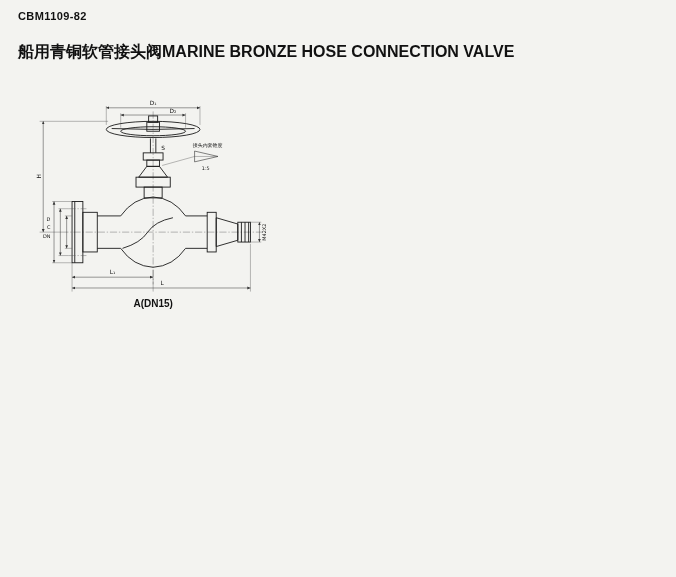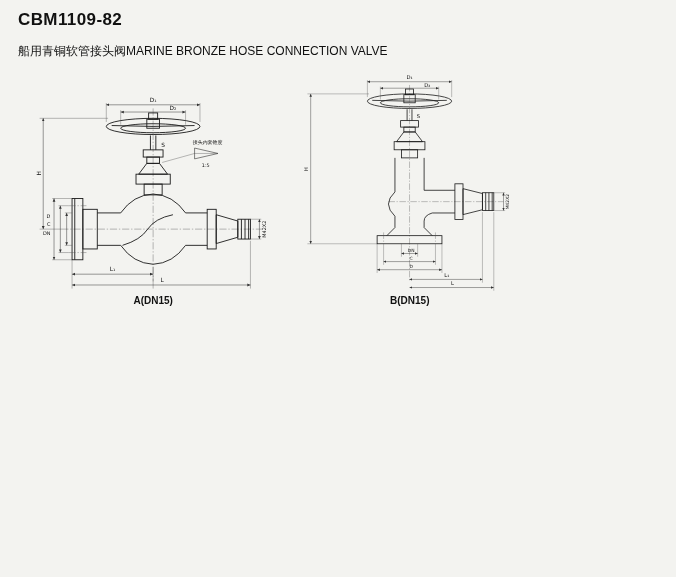--- a/index.html
+++ b/index.html
@@ -3,22 +3,22 @@
 <meta charset="utf-8">
 <style>
   *{margin:0;padding:0;box-sizing:border-box}
   html,body{width:676px;height:577px}
   body{
     background:#f3f3f0;
     font-family:"Liberation Sans","DejaVu Sans",sans-serif;
     color:#111;overflow:hidden;
   }
   .page{padding:10px 18px 0 18px}
-  h1{font-size:17px;font-weight:bold;letter-spacing:.4px}
-  h2{font-size:12px;font-weight:normal;margin-top:13px}
+  h1{font-size:11px;font-weight:bold;letter-spacing:.4px}
+  h2{font-size:16px;font-weight:bold;margin-top:20px}
   .figures{display:grid;grid-template-columns:1fr 1fr 1fr 1fr;margin-top:4px}
   figure{display:flex;flex-direction:column;align-items:center;justify-content:flex-end;height:242px}
   .svg-a{height:200px;width:auto;display:block}
   .svg-b{height:222px;width:auto;display:block}
   figcaption{font-size:10px;font-weight:bold;margin-top:1px}
 
   
   .ol{fill:none;stroke:#1b1b1b;stroke-width:1}
   .dim{stroke:#333;stroke-width:.55;fill:none}
   .ext{stroke:#555;stroke-width:.45;fill:none}
@@ -212,23 +212,17 @@
   <main class="figures">
 
     <figure>
       <svg class="svg-a" viewBox="0 0 300 222">
         <use href="#valve-a"></use>
         <use href="#taper-note"></use>
       </svg>
       <figcaption>A(DN15)</figcaption>
     </figure>
 
-    <figure>
-      <svg class="svg-b" viewBox="0 0 300 274">
-        <use href="#valve-b"></use>
-      </svg>
-      <figcaption>B(DN15)</figcaption>
-    </figure>
 
 
 
   </main>
 </div>
 
 </body></html>

